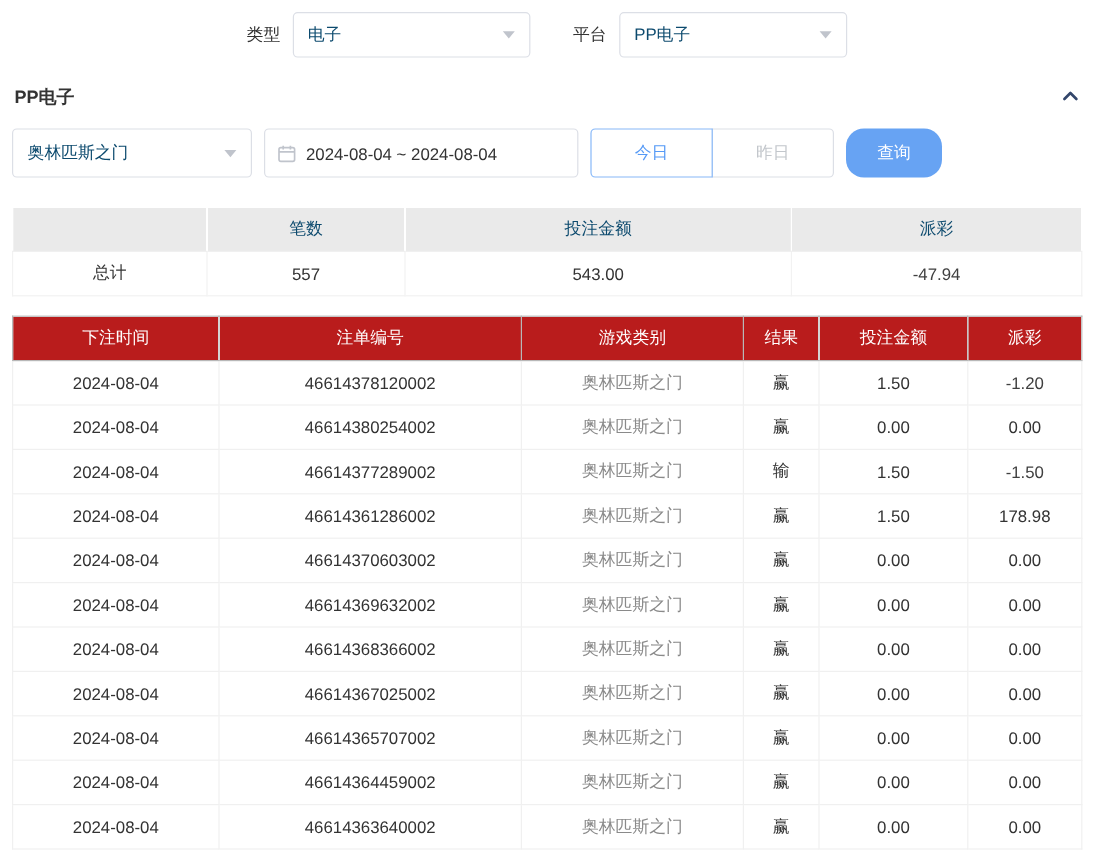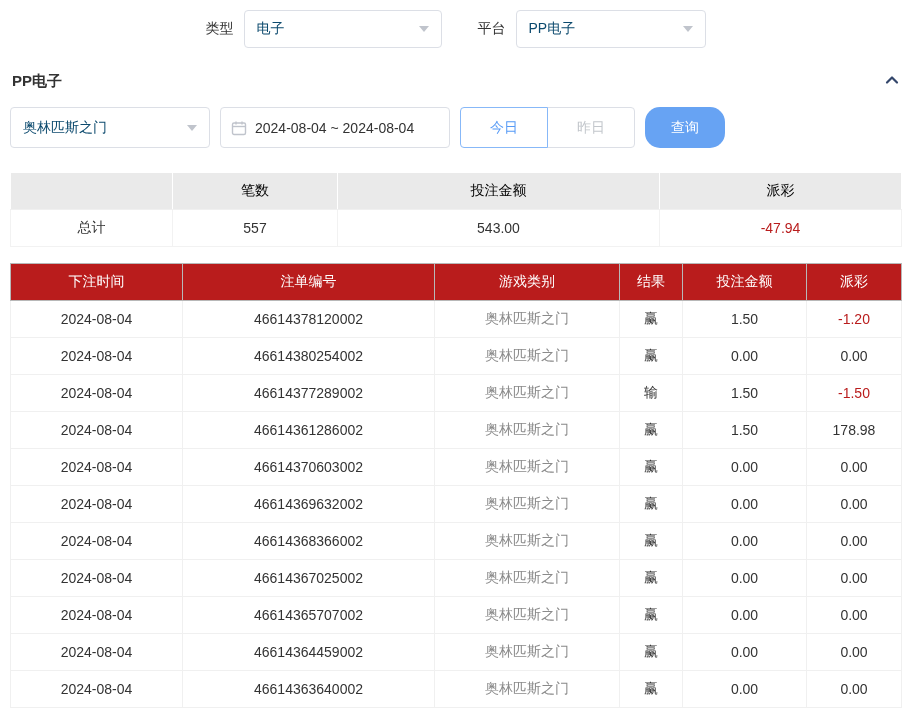--- a/index.html
+++ b/index.html
@@ -16,45 +16,45 @@
     border-top:6px solid #c0c4cc; }
 
   
   .section-header { display:flex; align-items:center; justify-content:space-between; padding:0 12px; margin-top:18px; }
   .section-title { font-weight:bold; font-size:15px; color:#333; }
   .chevron-up { width:14px; height:14px; cursor:pointer; }
 
   
   .filter-bar { display:flex; align-items:center; padding:0 10px; margin-top:16px; }
   .game-select { width:200px; height:41px; margin-right:10px; }
-  .date-input { width:230px; height:41px; border:1px solid #dcdfe6; border-radius:4px;
+  .date-input { width:262px; height:41px; border:1px solid #dcdfe6; border-radius:4px;
     display:flex; align-items:center; padding:0 10px; gap:8px; margin-right:10px; background:#fff; }
   .date-input .cal { flex:0 0 auto; display:flex; }
   .btn-group { display:flex; }
-  .quick-btn { width:88px; height:41px; background:#fff; border:1px solid #dcdfe6; color:#c3c7cc;
+  .quick-btn { width:102px; height:41px; background:#fff; border:1px solid #dcdfe6; color:#c3c7cc;
     font-size:14px; cursor:pointer; margin-left:-1px; position:relative; }
   .quick-btn:first-child { border-radius:4px 0 0 4px; margin-left:0; }
   .quick-btn:last-child { border-radius:0 4px 4px 0; }
   .quick-btn.active { color:#569af6; border-color:#87b8f8; z-index:1; }
   .search-btn { width:80px; height:41px; margin-left:10px; background:#67a3f3; border:none; color:#fff;
     font-size:14px; border-radius:15px; cursor:pointer; }
 
   
   table { border-collapse:collapse; table-layout:fixed; width:891px; margin:0 10px; }
   td, th { text-align:center; font-weight:normal; overflow:hidden; white-space:nowrap; }
 
   .summary-table { margin-top:24px; }
-  .summary-table th { background:#eaeaea; height:37px; color:#000000; border:1px solid #fff; border-bottom:1px solid #f0f0f0; }
+  .summary-table th { background:#eaeaea; height:37px; color:#0c4a6e; border:1px solid #fff; border-bottom:1px solid #f0f0f0; }
   .summary-table td { background:#fff; height:37px; border:1px solid #f2f2f2; }
 
   .records-table { margin-top:16px; }
   .records-table th { background:#b91c1c; color:#fff; height:37px; border:1px solid #b8b8b8;text-align:center; }
   .records-table td { height:37px; border:1px solid #f0f0f0; color:#333; }
   .records-table td.muted { color:#8a8a8a; }
-  td.neg { color:#b91c1c; }
+  td.neg { color:#404040; }
 </style>
 </head>
 <body>
 
 <div class="top-filters">
   <span class="field-label">类型</span>
   <div class="select-box">
     <span class="val">电子</span>
     <span class="caret-down"></span>
   </div>

